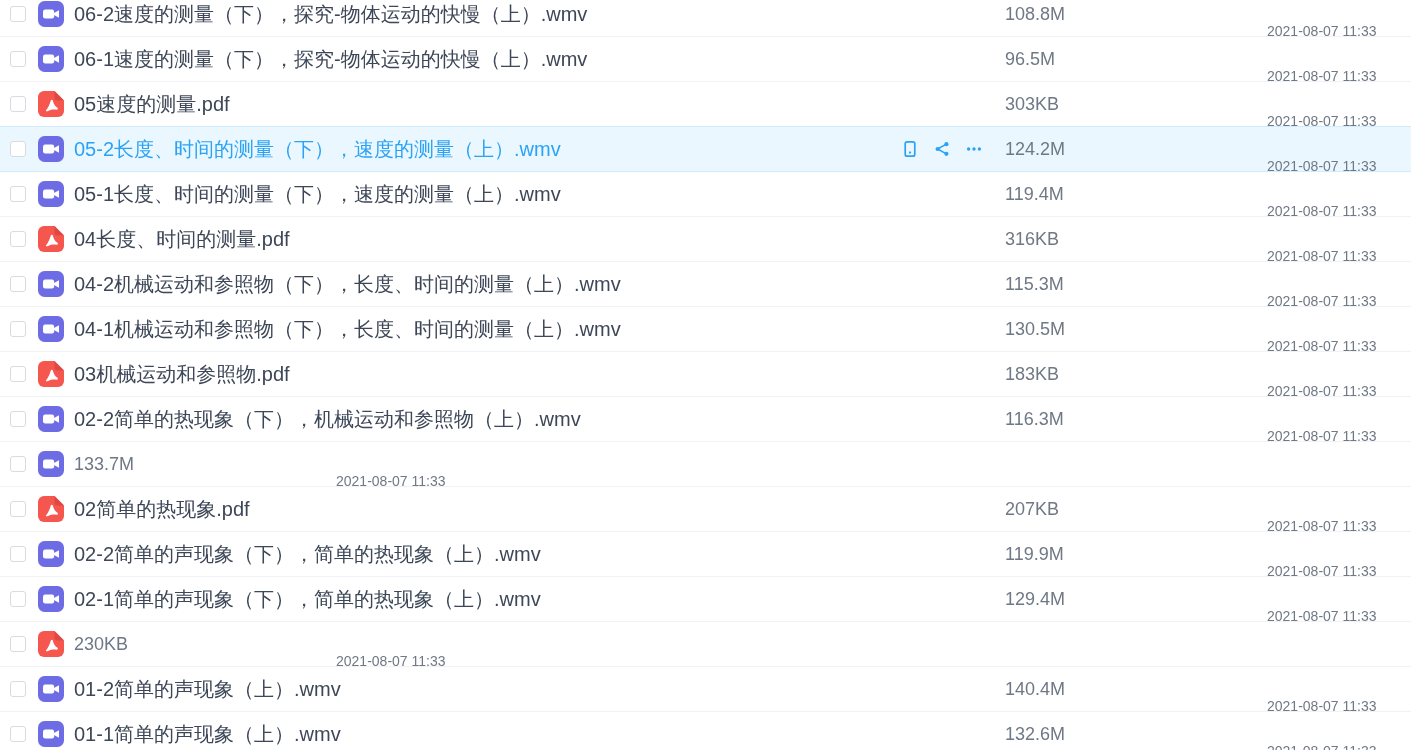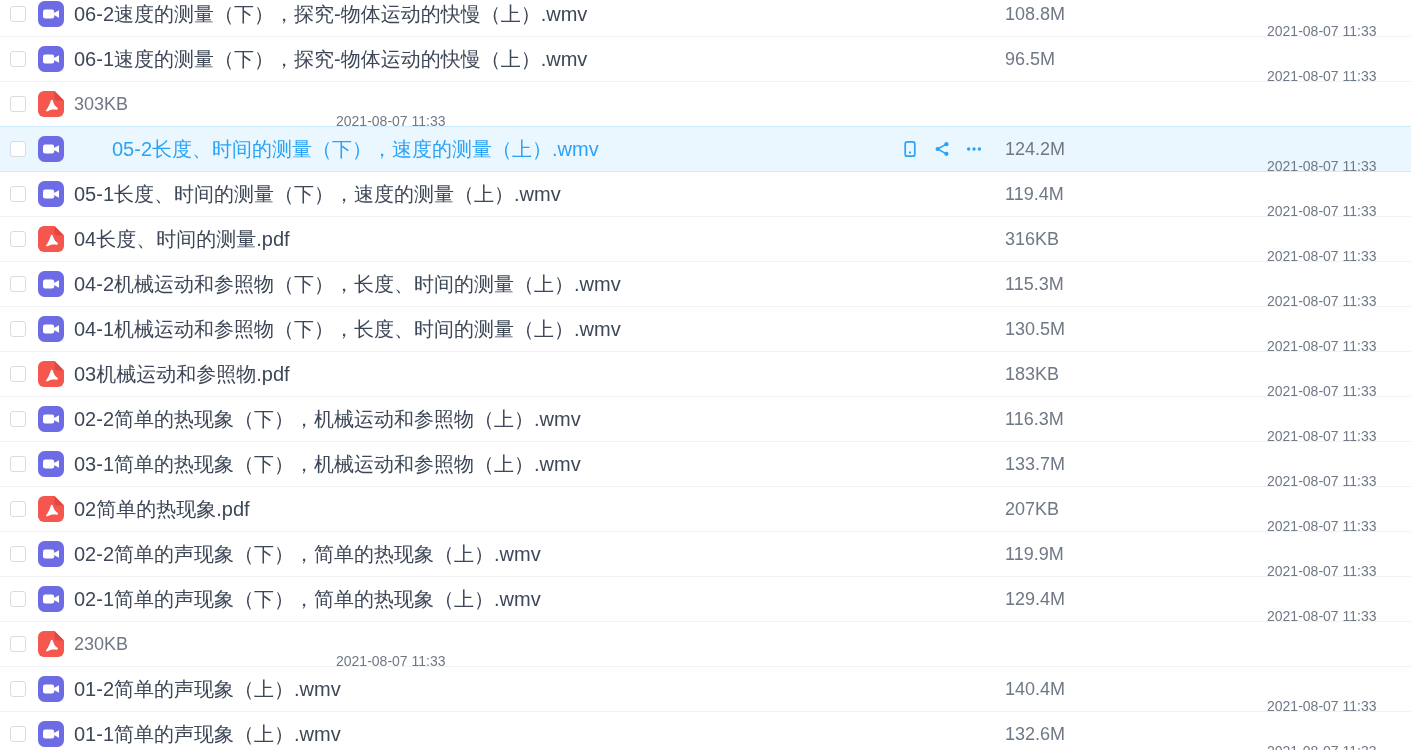--- a/index.html
+++ b/index.html
@@ -46,21 +46,21 @@
   .icon-pdf   { color: var(--pdf-icon, #f5564e); }
   .fname {
     flex: 1 1 auto;
     font-size: 20px;
     color: var(--filename-text, #3d4757);
     white-space: nowrap;
     overflow: hidden;
     text-overflow: ellipsis;
     cursor: pointer;
   }
-  .row.active .fname { color: var(--link-blue, #2aa3f7); margin-left: 38px; }
+  .row.active .fname { color: var(--link-blue, #2aa3f7); }
   .actions {
     flex: 0 0 auto;
     display: none;
     align-items: center;
     gap: 14px;
     margin-right: 22px;
     color: var(--link-blue, #2aa3f7);
   }
   .row.active .actions { display: inline-flex; }
   .action-btn {
@@ -121,20 +121,21 @@
     <div class="row pdf">
     <span class="checkbox"></span>
     <span class="ficon">
 
       <svg class="icon-pdf" viewBox="0 0 26 26">
         <path d="M6 0 H16.5 L26 9.5 V20 A6 6 0 0 1 20 26 H6 A6 6 0 0 1 0 20 V6 A6 6 0 0 1 6 0 Z" fill="currentColor"></path>
         <path d="M16.5 0 L26 9.5 H19.5 A3 3 0 0 1 16.5 6.5 Z" fill="var(--pdf-fold, #df4842)"></path>
         <path d="M8.1 19.3 C10.1 16.7 11.9 13.1 12.7 9.7 C13.0 8.3 14.6 8.3 14.9 9.7 C15.6 12.9 17.3 15.5 19.2 16.6 C20.5 17.4 19.9 19.0 18.4 18.7 C16.1 18.3 12.8 18.5 10.3 19.9 C9.0 20.6 7.4 20.4 8.1 19.3 Z" fill="#ffffff"></path>
       </svg>
     </span>
+    <span class="fname">05速度的测量.pdf</span>
 
     <span class="fsize">303KB</span>
     <span class="fdate">2021-08-07 11:33</span>
   </div>
     <div class="row video active">
     <span class="checkbox"></span>
     <span class="ficon">
       <svg class="icon-video" viewBox="0 0 26 26">
         <rect x="0" y="0" width="26" height="26" rx="6.5" fill="currentColor"></rect>
         <rect x="5" y="8.6" width="11.2" height="8.8" rx="2.2" fill="#ffffff"></rect>
@@ -262,21 +263,20 @@
     <div class="row video">
     <span class="checkbox"></span>
     <span class="ficon">
       <svg class="icon-video" viewBox="0 0 26 26">
         <rect x="0" y="0" width="26" height="26" rx="6.5" fill="currentColor"></rect>
         <rect x="5" y="8.6" width="11.2" height="8.8" rx="2.2" fill="#ffffff"></rect>
         <path d="M16 12.1 L21 9.2 V16.8 L16 13.9 Z" fill="#ffffff"></path>
       </svg>
 
     </span>
-    <span class="fname">03-1简单的热现象（下），机械运动和参照物（上）.wmv</span>
 
     <span class="fsize">133.7M</span>
     <span class="fdate">2021-08-07 11:33</span>
   </div>
     <div class="row pdf">
     <span class="checkbox"></span>
     <span class="ficon">
 
       <svg class="icon-pdf" viewBox="0 0 26 26">
         <path d="M6 0 H16.5 L26 9.5 V20 A6 6 0 0 1 20 26 H6 A6 6 0 0 1 0 20 V6 A6 6 0 0 1 6 0 Z" fill="currentColor"></path>

